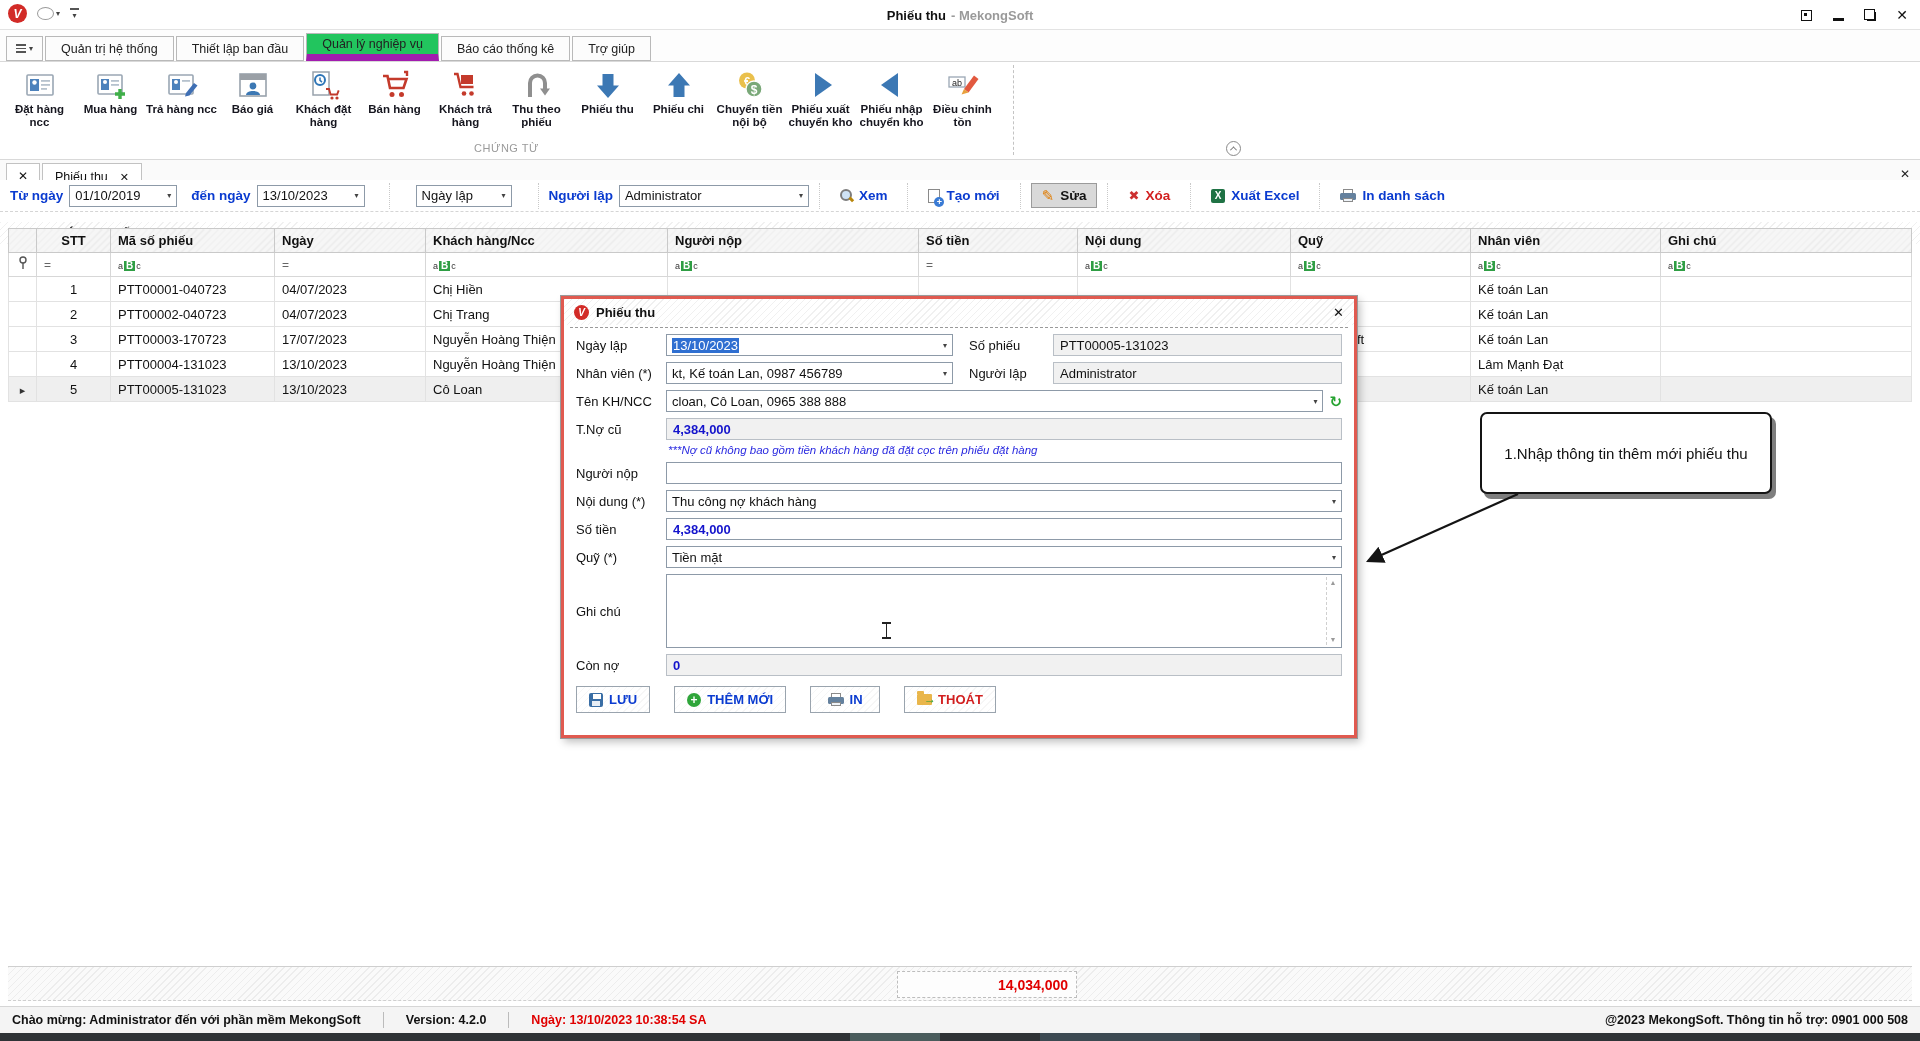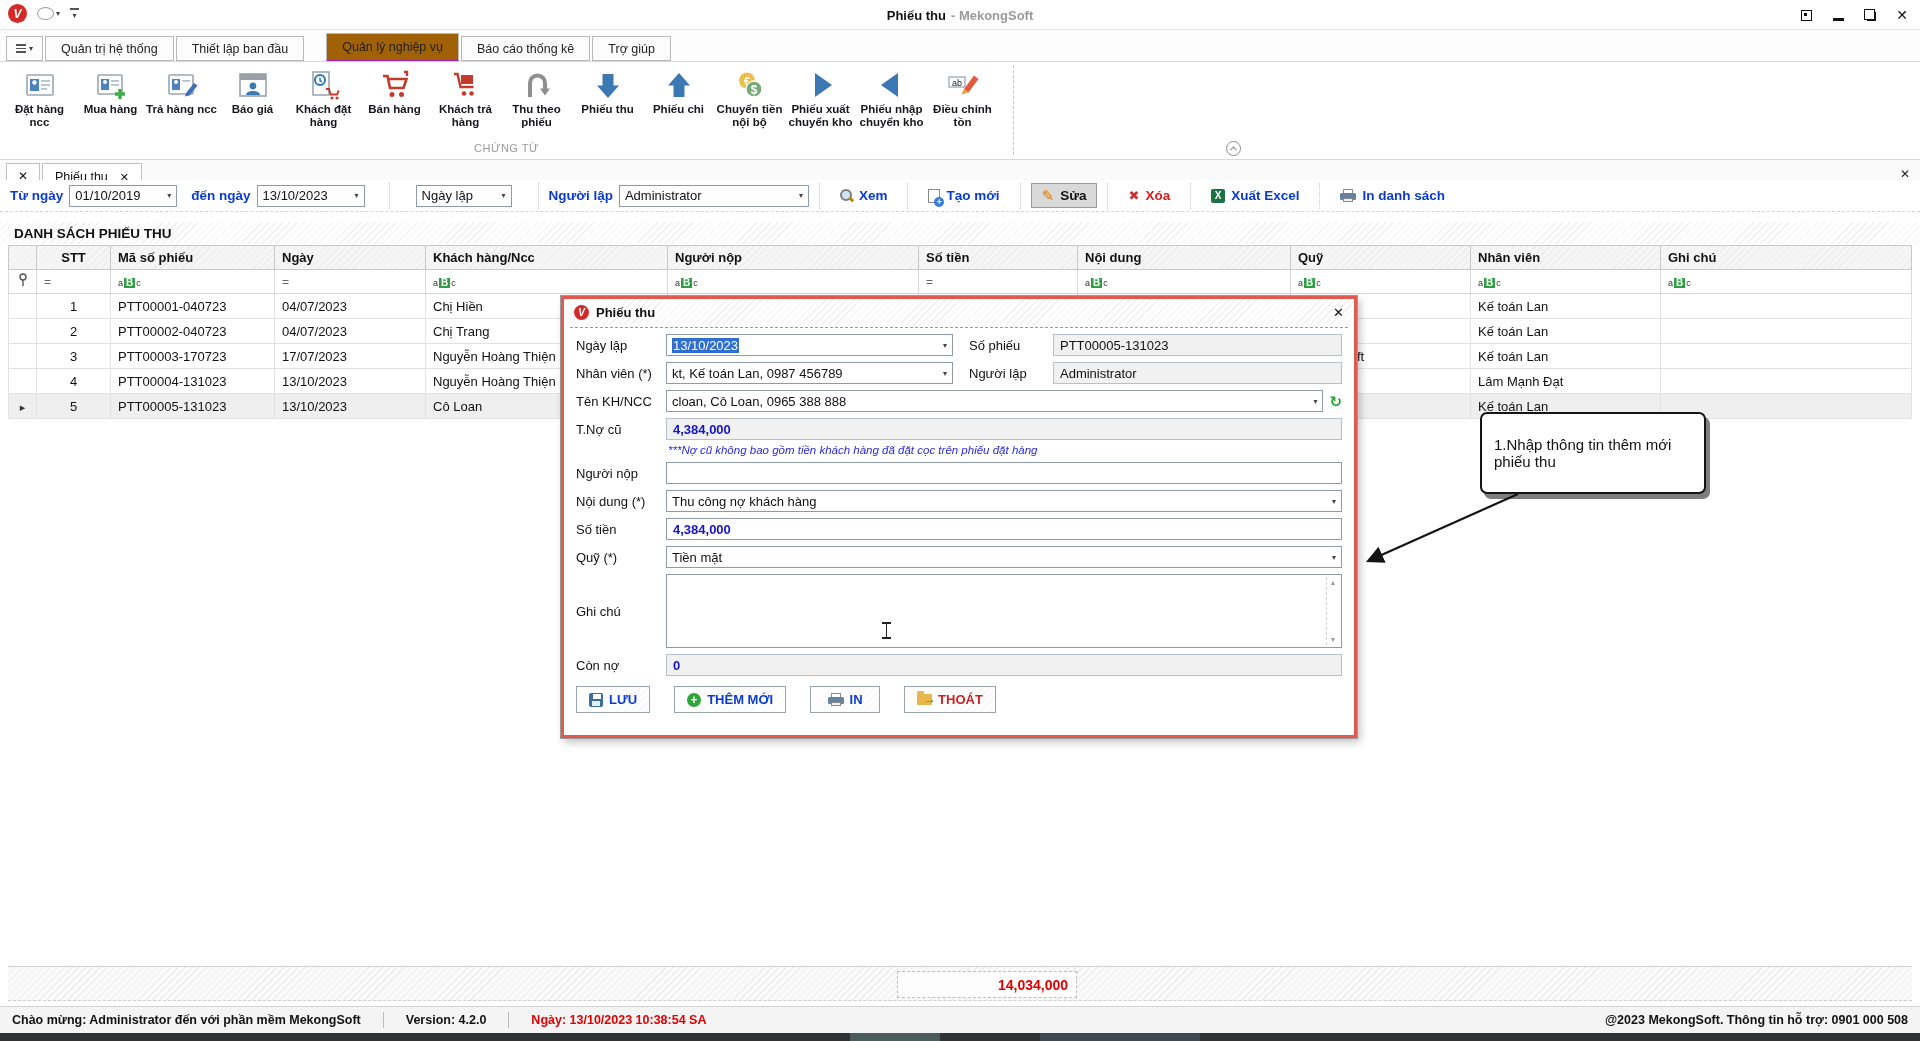--- a/index.html
+++ b/index.html
@@ -26,21 +26,21 @@
   .ic-fit::after { content:""; position:absolute; left:2.5px; top:2.5px; width:3px; height:3px; background:#111; }
   .ic-min { width:11px; height:3px; background:#111; margin-top:8px; }
   .ic-restore { width:9px; height:9px; border:1.5px solid #111; position:relative; margin-left:3px; margin-top:3px; }
   .ic-restore::before { content:""; position:absolute; left:-4px; top:-4px; width:9px; height:9px; border:1.5px solid #111; background:#fff; }
   .ic-close-txt { font-size:14px; font-weight:bold; color:#111; line-height:1; }
 
   
   .menu-tabs { position:absolute; left:0; top:30px; width:1920px; height:31px; background:#fdfdfd; display:flex; align-items:flex-end; padding-left:6px; }
   .menu-tab { border:1px solid #b9b9b9; background:#fcfcfc; height:25px; display:flex; align-items:center; padding:0 15px; font-size:12.5px; color:#222; margin-right:2px; }
   .menu-tab.icontab { padding:0 9px; gap:3px; }
-  .menu-tab.active { background:#a16207; height:28px; border-bottom:1px solid #a21caf;margin-left:20px; }
+  .menu-tab.active { background:#22c55e; height:28px; border-bottom:7px solid #a21caf; }
   .mi-lines { display:flex; flex-direction:column; gap:2px; }
   .mi-lines i { display:block; width:10px; height:1.5px; background:#555; }
 
   
   .ribbon { position:absolute; left:0; top:61px; width:1920px; height:99px; background:#fff; border-bottom:1px solid #d9d9d9; border-top:1px solid #d9d9d9; }
   .tools { position:absolute; left:4px; top:4px; display:flex; align-items:flex-start; }
   .tool { width:71px; display:flex; flex-direction:column; align-items:center; gap:1px; padding-top:2px; cursor:default; }
   .tool svg { width:34px; height:34px; }
   .tool .tlabel { font-size:11.5px; font-weight:bold; color:#16161f; text-align:center; line-height:1.15; }
   .ribbon-caption { position:absolute; left:0; top:80px; width:1013px; text-align:center; font-size:11px; color:#9a9a9a; letter-spacing:.5px; }
@@ -77,21 +77,21 @@
   .ic-excel { width:14px; height:14px; background:#1f7244; border-radius:2px; color:#fff; font-size:10px; font-weight:bold; display:flex; align-items:center; justify-content:center; }
   .ic-print { position:relative; width:16px; height:13px; }
   .ic-print .pbody { position:absolute; left:0; top:4px; width:16px; height:7px; background:#64819e; border-radius:1.5px; }
   .ic-print .ppaper { position:absolute; left:3px; top:0; width:10px; height:5px; background:#fff; border:1px solid #8a8a8a; }
   .ic-print .pout { position:absolute; left:3px; top:9px; width:10px; height:4px; background:#eef3f8; border:1px solid #8a8a8a; }
 
   
   .list-title { position:absolute; left:0; top:222px; width:1920px; height:22px; padding-left:14px; font-weight:bold; font-size:13.5px; display:flex; align-items:center; color:#111; }
 
   
-  table.grid { position:absolute; left:8px; top:245px; width:1904px; border-collapse:collapse; table-layout:fixed; background:#fff; }
+  table.grid { position:absolute; left:8px; top:228px; width:1904px; border-collapse:collapse; table-layout:fixed; background:#fff; }
   table.grid th { height:24px; font-size:13px; font-weight:bold; text-align:left; padding:2px 7px; border:1px solid #c9c9c9;
     background:#f6f6f6; background-image:repeating-linear-gradient(135deg, rgba(110,110,110,.08) 0 1px, transparent 1px 5px); }
   table.grid td { height:25px; font-size:13px; padding:2px 7px; border:1px solid #e2e2e2; background:#fff; white-space:nowrap; overflow:hidden; }
   table.grid tr.filter td { border-color:#d7d7d7; height:24px; }
   table.grid tr.sel td { background:#efefef; }
   td.ind, th.ind { padding:2px 3px; text-align:center;
     background-image:repeating-linear-gradient(135deg, rgba(110,110,110,.08) 0 1px, transparent 1px 5px); background-color:#f6f6f6; }
   .eqglyph { color:#666; font-size:12px; }
   .abc { display:inline-flex; align-items:flex-end; font-size:9px; color:#333; line-height:1; }
   .abc .b { background:#2f9e44; color:#fff; font-size:10px; font-weight:bold; padding:0 2px; margin:0 1px; }
@@ -143,21 +143,21 @@
   .dbtn.red { color:#d21f1f; }
   .ic-save { position:relative; width:14px; height:14px; background:#3a6ea5; border-radius:2px; }
   .ic-save::before { content:""; position:absolute; left:3px; top:0; width:8px; height:5px; background:#fff; border:1px solid #3a6ea5; }
   .ic-save::after { content:""; position:absolute; left:3px; bottom:1px; width:8px; height:5px; background:#e8eef5; }
   .ic-plus { width:14px; height:14px; border-radius:50%; background:#2fa53a; color:#fff; font-size:12px; font-weight:bold; display:flex; align-items:center; justify-content:center; line-height:1; }
   .ic-folder { position:relative; width:15px; height:11px; background:#e9b64b; border-radius:1px; }
   .ic-folder::before { content:""; position:absolute; left:0; top:-3px; width:7px; height:3px; background:#e9b64b; border-radius:1px 1px 0 0; }
   .ic-folder span { position:absolute; right:-4px; top:-1px; color:#1f9e2e; font-weight:bold; font-size:12px; line-height:1; }
 
   
-  .callout { position:absolute; left:1480px; top:412px; width:226px; height:82px; background:#fff; border:2.5px solid #141414; border-radius:7px; box-shadow:4px 5px 0 rgba(20,20,20,.55); z-index:50; display:flex; align-items:center; justify-content:center; padding:0 12px; font-size:15px; color:#111; }
+  .callout { position:absolute; left:1480px; top:412px; width:292px; height:82px; background:#fff; border:2.5px solid #141414; border-radius:7px; box-shadow:4px 5px 0 rgba(20,20,20,.55); z-index:50; display:flex; align-items:center; justify-content:center; padding:0 12px; font-size:15px; color:#111; }
   svg.arrow { position:absolute; left:1348px; top:482px; width:185px; height:92px; z-index:49; }
 </style>
 </head>
 <body>
 
 <div class="app">
 
   <div class="titlebar">
     <div class="qat">
       <span class="vlogo">V</span>

